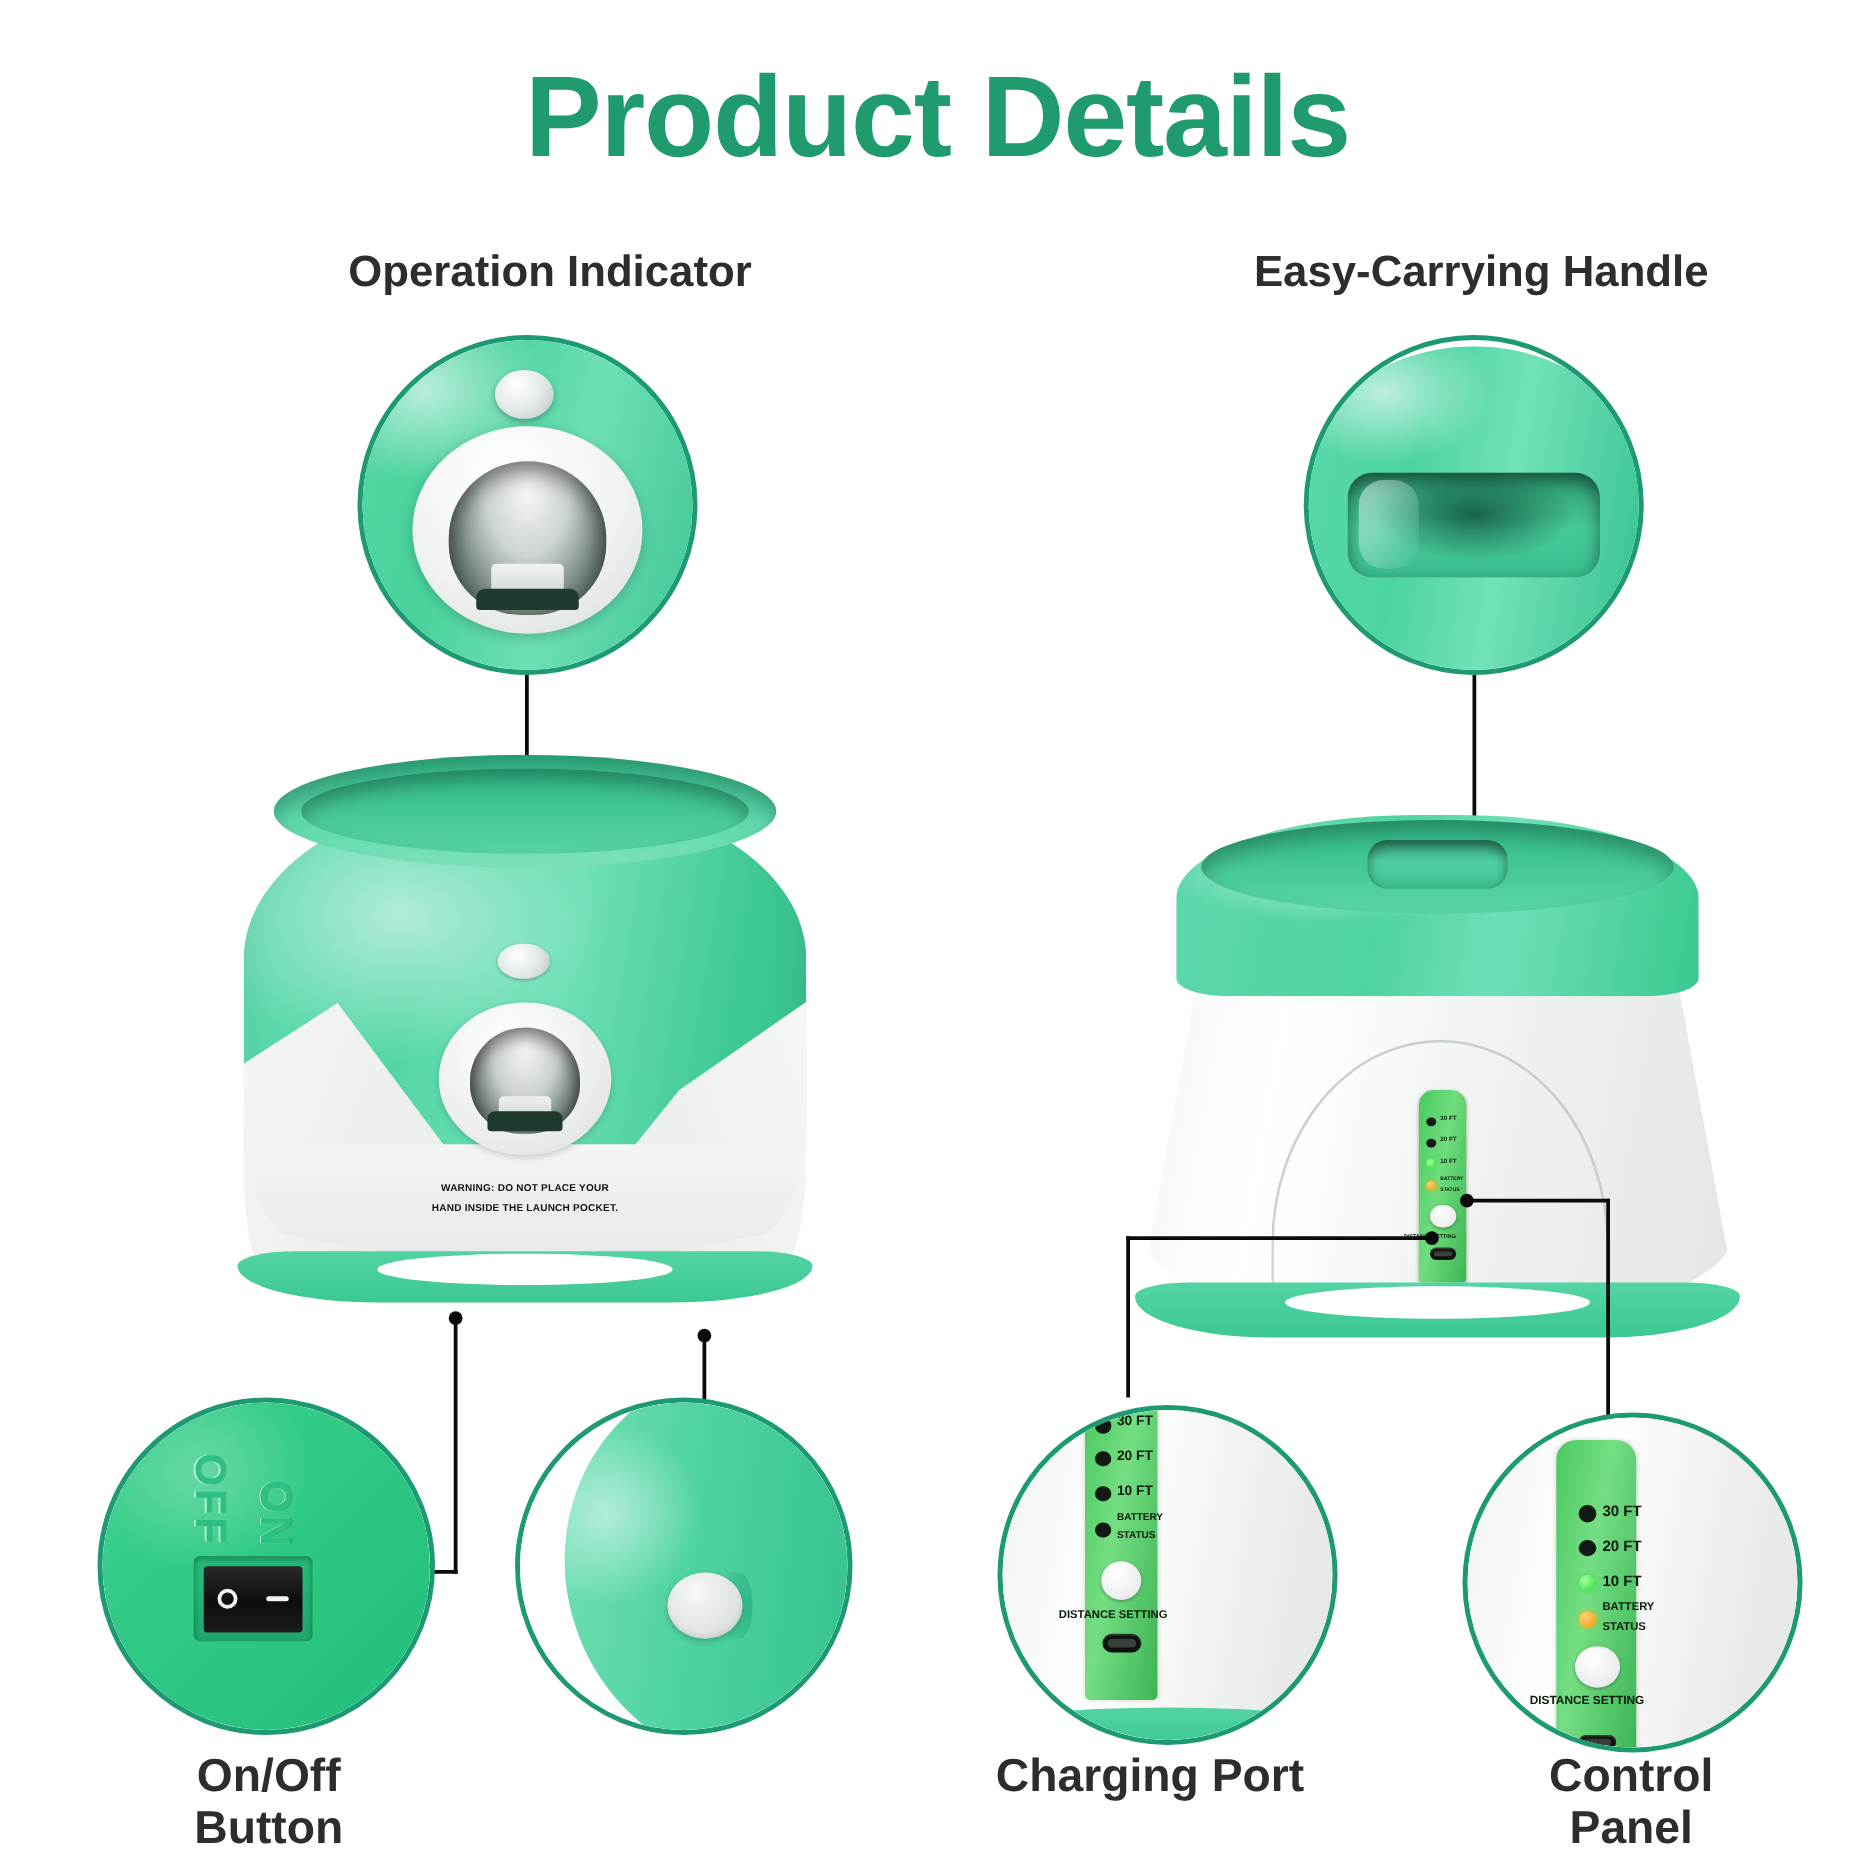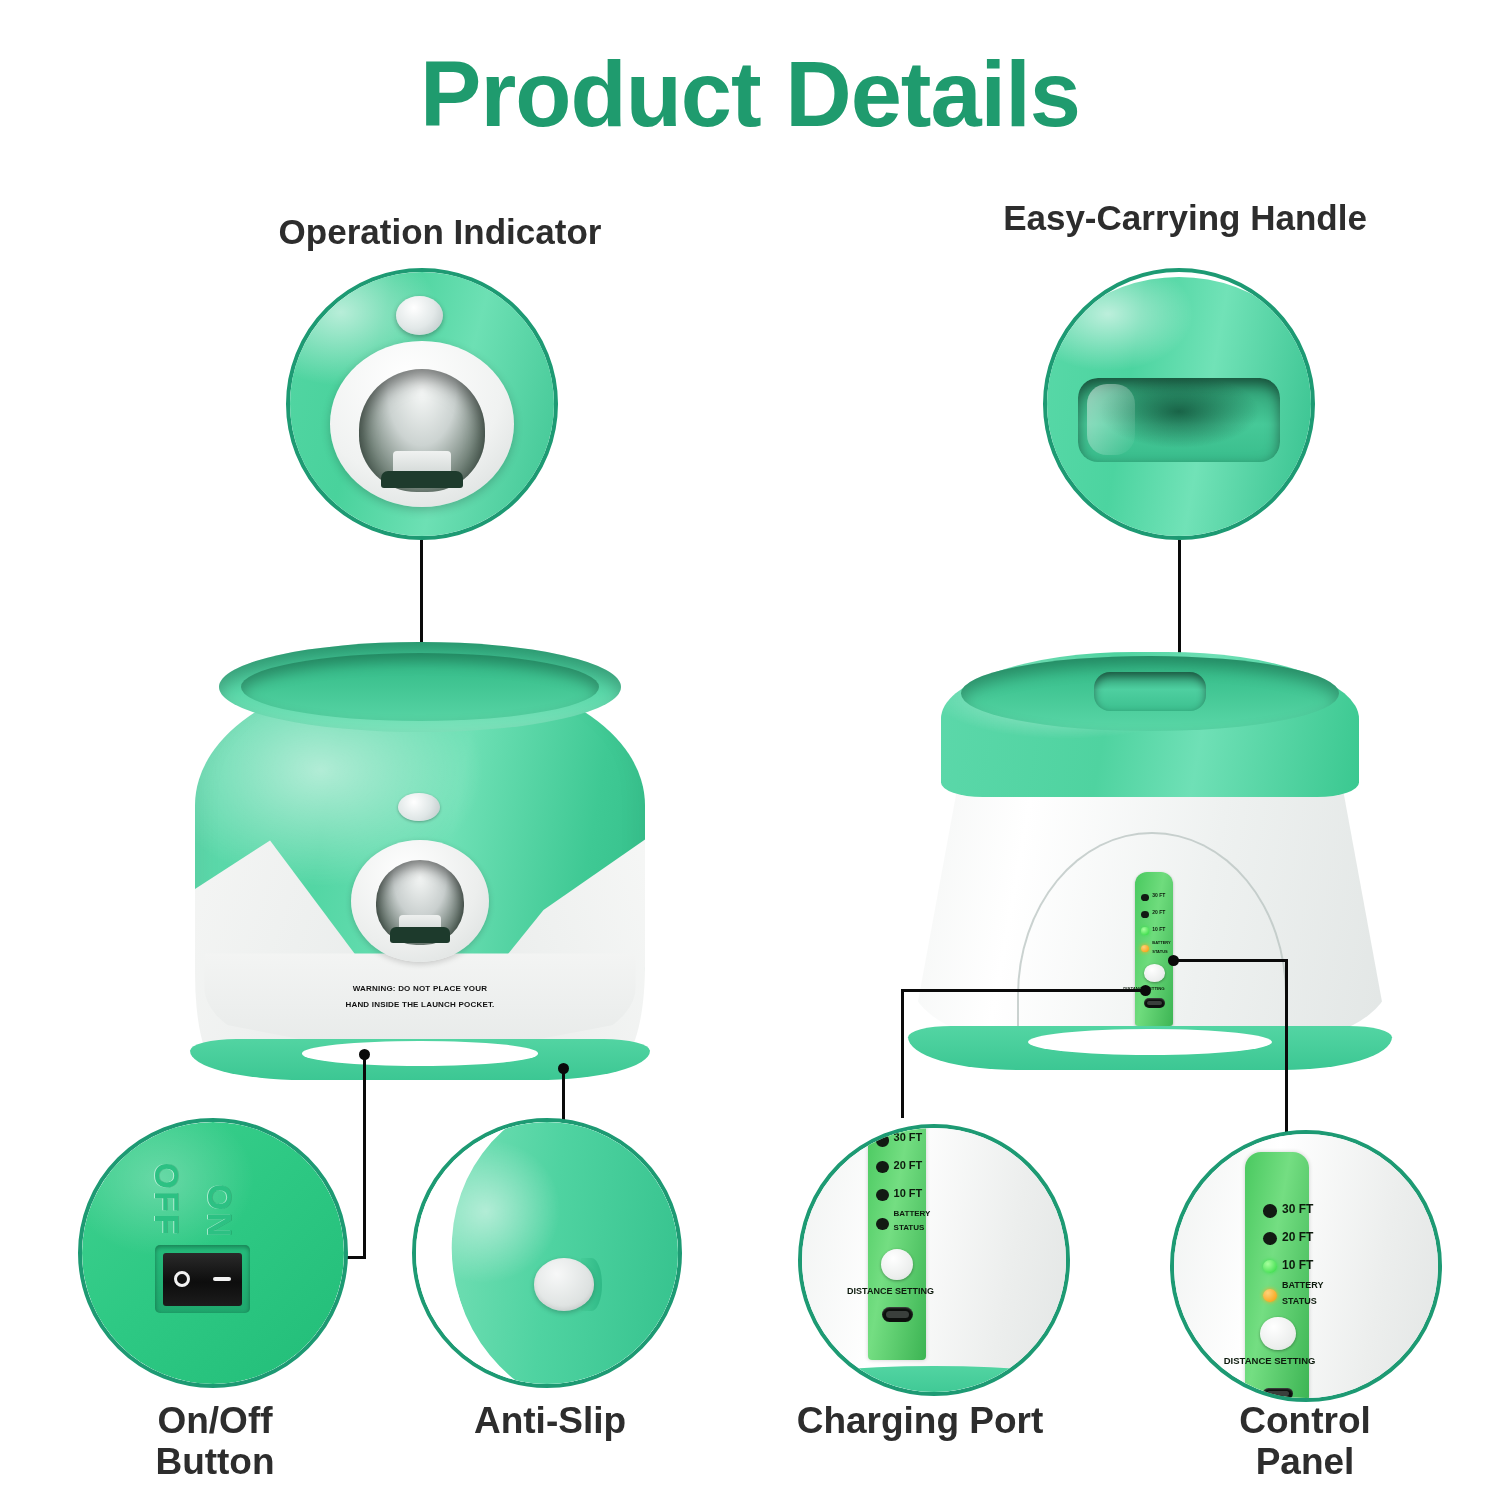--- a/index.html
+++ b/index.html
@@ -306,21 +306,21 @@
     position:absolute;
     background:linear-gradient(100deg,#4ac960,#74de82 42%,#3cb453);
     box-shadow:0 0 4px rgba(0,0,0,.18);
   }
 </style>
 </head>
 <body>
 
 <div class="page-title">Product Details</div>
 
-<div class="caption top" style="left:180px;top:212px;width:520px;">Operation Indicator</div>
+<div class="caption top" style="left:180px;top:198px;width:520px;">Operation Indicator</div>
 <div class="caption top" style="left:905px;top:198px;width:560px;">Easy-Carrying Handle</div>
 
 <div class="circle" style="left:286px;top:268px;width:272px;height:272px;">
   <div class="c-ind-green"></div>
   <div class="c-ind-sensor"></div>
   <div class="c-ind-ring">
     <div class="c-ind-hole">
       <div class="c-ind-flap"></div>
       <div class="c-ind-dark"></div>
     </div>
@@ -333,21 +333,21 @@
 <div class="circle" style="left:1043px;top:268px;width:272px;height:272px;">
   <div class="c-hdl-green">
     <div class="c-hdl-grip">
       <div class="c-hdl-grip-hl"></div>
     </div>
   </div>
 </div>
 <div class="lline" style="left:1178px;top:540px;width:3px;height:150px;"></div>
 <div class="dot" style="left:1174px;top:684px;"></div>
 
-<div class="device" style="left:175px;top:628px;width:490px;height:452px;">
+<div class="device" style="left:175px;top:590px;width:490px;height:452px;">
   <div class="body-front">
     <div class="front-shell"></div>
     <div class="front-white-left"></div>
     <div class="front-white-right"></div>
     <div class="front-white-band"></div>
     <div class="front-rim"></div>
     <div class="front-rim-inner"></div>
     <div class="sensor"></div>
     <div class="pocket-ring">
       <div class="pocket-hole">
@@ -461,21 +461,20 @@
     <div class="dist-caption" style="left:-34%;top:80%;width:170%;font-size:9.5px;">DISTANCE SETTING</div>
     <div class="usbc" style="left:28%;top:93%;width:48%;height:4.4%;"></div>
   </div>
 </div>
 
 <div class="caption bottom" style="left:85px;top:1400px;width:260px;">
   <div>On/Off</div>
   <div>Button</div>
 </div>
 <div class="caption bottom" style="left:415px;top:1400px;width:270px;">
-  <div>Anti-Slip</div>
 </div>
 <div class="caption bottom" style="left:770px;top:1400px;width:300px;">
   <div>Charging Port</div>
 </div>
 <div class="caption bottom" style="left:1165px;top:1400px;width:280px;">
   <div>Control</div>
   <div>Panel</div>
 </div>
 
 </body></html>

